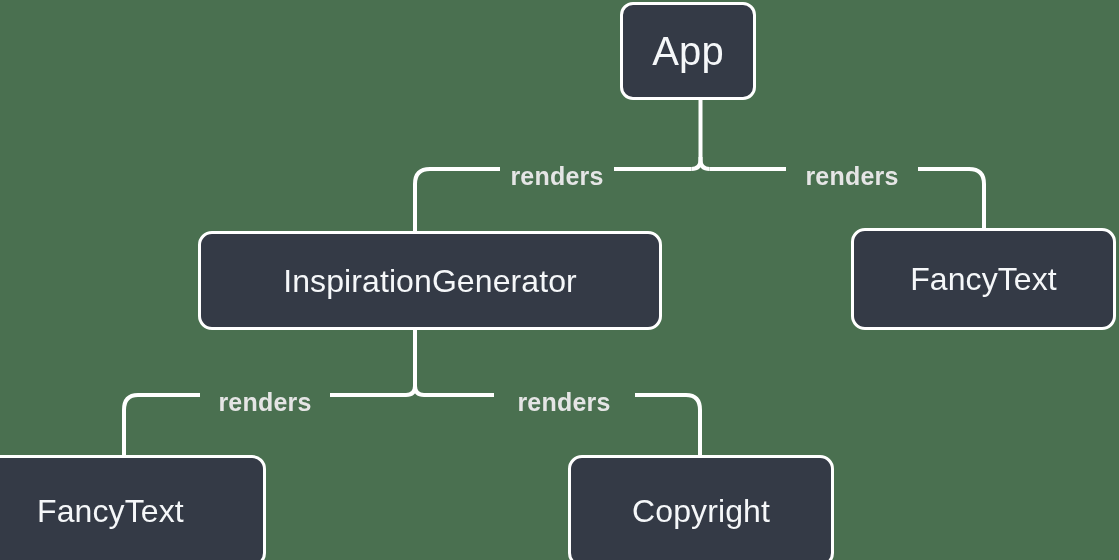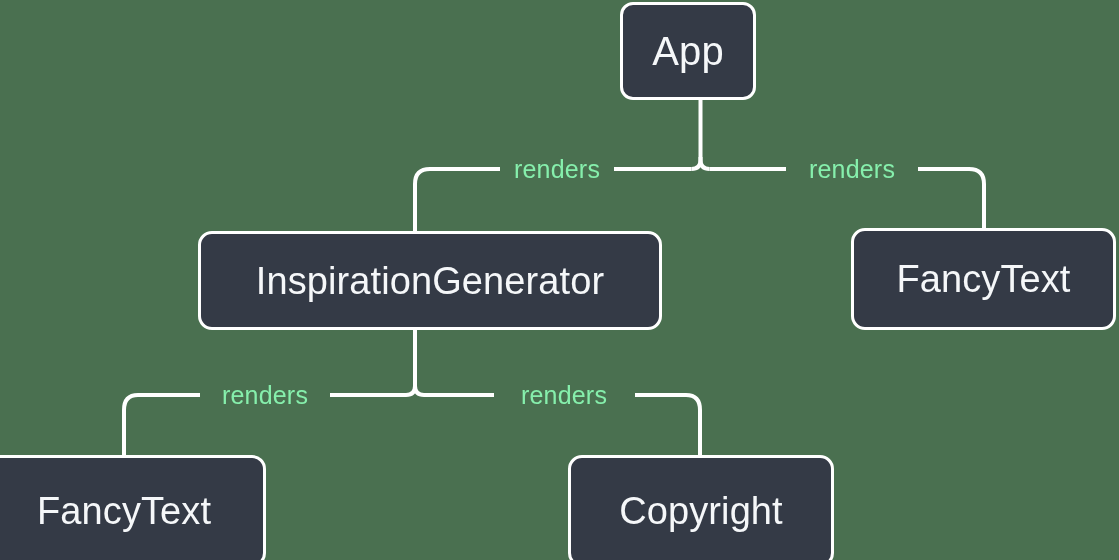--- a/index.html
+++ b/index.html
@@ -32,33 +32,34 @@
     border: 3.5px solid #ffffff;
     border-radius: 14px;
     color: #f5f7f9;
     display: flex;
     align-items: center;
     justify-content: center;
     letter-spacing: 0.1px;
     white-space: nowrap;
   }
   .node-label {
-    font-size: 38px;
+    font-size: 32px;
     font-weight: 400;
     line-height: 1;
   }
   .edge-label {
     position: absolute;
-    color: #86efac;
+    color: #e5e5e5;
     font-size: 25px;
-    font-weight: 400;
+    font-weight: 700;
     line-height: 1;
     white-space: nowrap;
     transform: translate(-50%, -50%);
     letter-spacing: 0.2px;
+    margin-top: 7px;
   }
 
   
   #node-app        { left: 620px; top: 2px;   width: 136px; height: 98px;  border-radius: 13px; }
   #node-app .node-label { font-size: 40px; }
 
   #node-inspiration{ left: 198px; top: 231px; width: 464px; height: 99px; }
   #node-fancytext-right { left: 851px; top: 228px; width: 265px; height: 102px; }
 
   #node-fancytext-left  { left: -14px; top: 455px; width: 280px; height: 112px;

